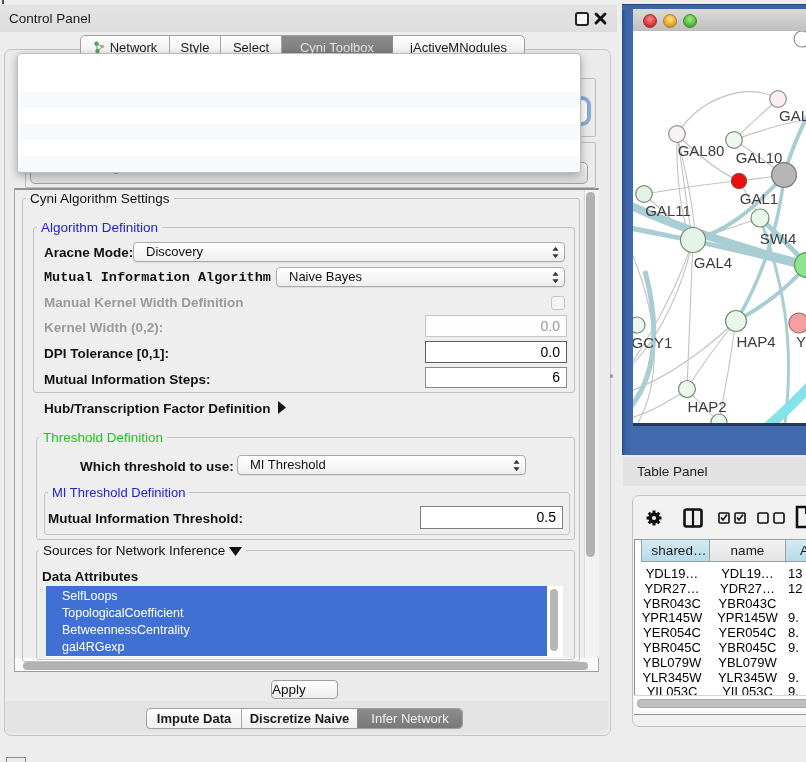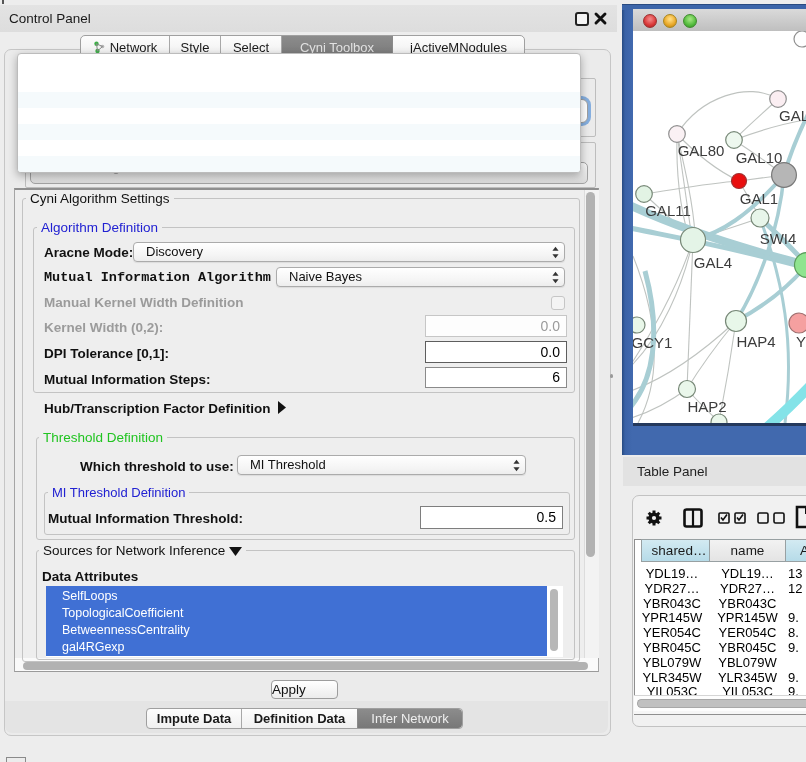--- a/index.html
+++ b/index.html
@@ -121,21 +121,21 @@
 <div class="abs" style="left:46px;top:586px;width:517px;height:71px;background:#fff;"></div>
 <div class="abs" style="left:46px;top:586px;width:501px;height:70px;background:#4070d4;"></div>
 <div class="abs" style="left:550px;top:589px;width:8px;height:62px;background:#b7b7b7;border-radius:4px;"></div>
 <div class="abs" style="left:62px;top:588px;font-size:12.5px;color:#fff;line-height:17px;white-space:nowrap;">SelfLoops<br>TopologicalCoefficient<br>BetweennessCentrality<br>gal4RGexp</div>
 
 <div class="abs" style="left:271px;top:680px;width:65px;height:17px;border:1px solid #9d9d9d;border-radius:4px;background:linear-gradient(#ffffff,#ececec);text-align:left;font-size:13.5px;line-height:17px;color:#111;">Apply</div>
 <div class="abs" style="left:5px;top:701px;width:603px;height:32px;background:#e4e4e4;border-radius:0 0 7px 7px;"></div>
 
 <div class="abs" style="left:146px;top:708px;width:315px;height:19px;border:1px solid #9f9f9f;border-radius:4px;background:linear-gradient(#fdfdfd,#f0f0f0);display:flex;">
   <div style="width:94px;border-right:1px solid #a8a8a8;display:flex;align-items:center;justify-content:center;font-size:13px;font-weight:bold;color:#1a1a1a;">Impute Data</div>
-  <div style="width:115px;border-right:1px solid #8a8a8a;display:flex;align-items:center;justify-content:center;font-size:13px;font-weight:bold;color:#1a1a1a;">Definition Data</div>
+  <div style="width:115px;border-right:1px solid #8a8a8a;display:flex;align-items:center;justify-content:center;font-size:13px;font-weight:bold;color:#1a1a1a;">Discretize Naive</div>
   <div style="flex:1;display:flex;align-items:center;justify-content:center;font-size:13px;color:#efefef;background:linear-gradient(#8c8c8c,#787878);border-radius:0 4px 4px 0;">Infer Network</div>
 </div>
 
 <div class="abs" style="left:6px;top:757px;width:18px;height:10px;border:1.5px solid #8a8a8a;background:#ececec;"></div>
 
 <div class="abs" style="left:610px;top:374px;width:3px;height:4px;background:#9a9a9a;border-radius:2px;"></div>
 
 <div class="abs" style="left:17px;top:53px;width:562px;height:118px;background:#fff;border:1px solid #bcbcbc;border-radius:4px;box-shadow:0 3px 8px rgba(0,0,0,0.3);overflow:hidden;">
   <div style="position:absolute;left:0;top:38px;width:100%;height:16px;background:#f5fafc;"></div>
   <div style="position:absolute;left:0;top:70px;width:100%;height:16px;background:#f5fafc;"></div>

